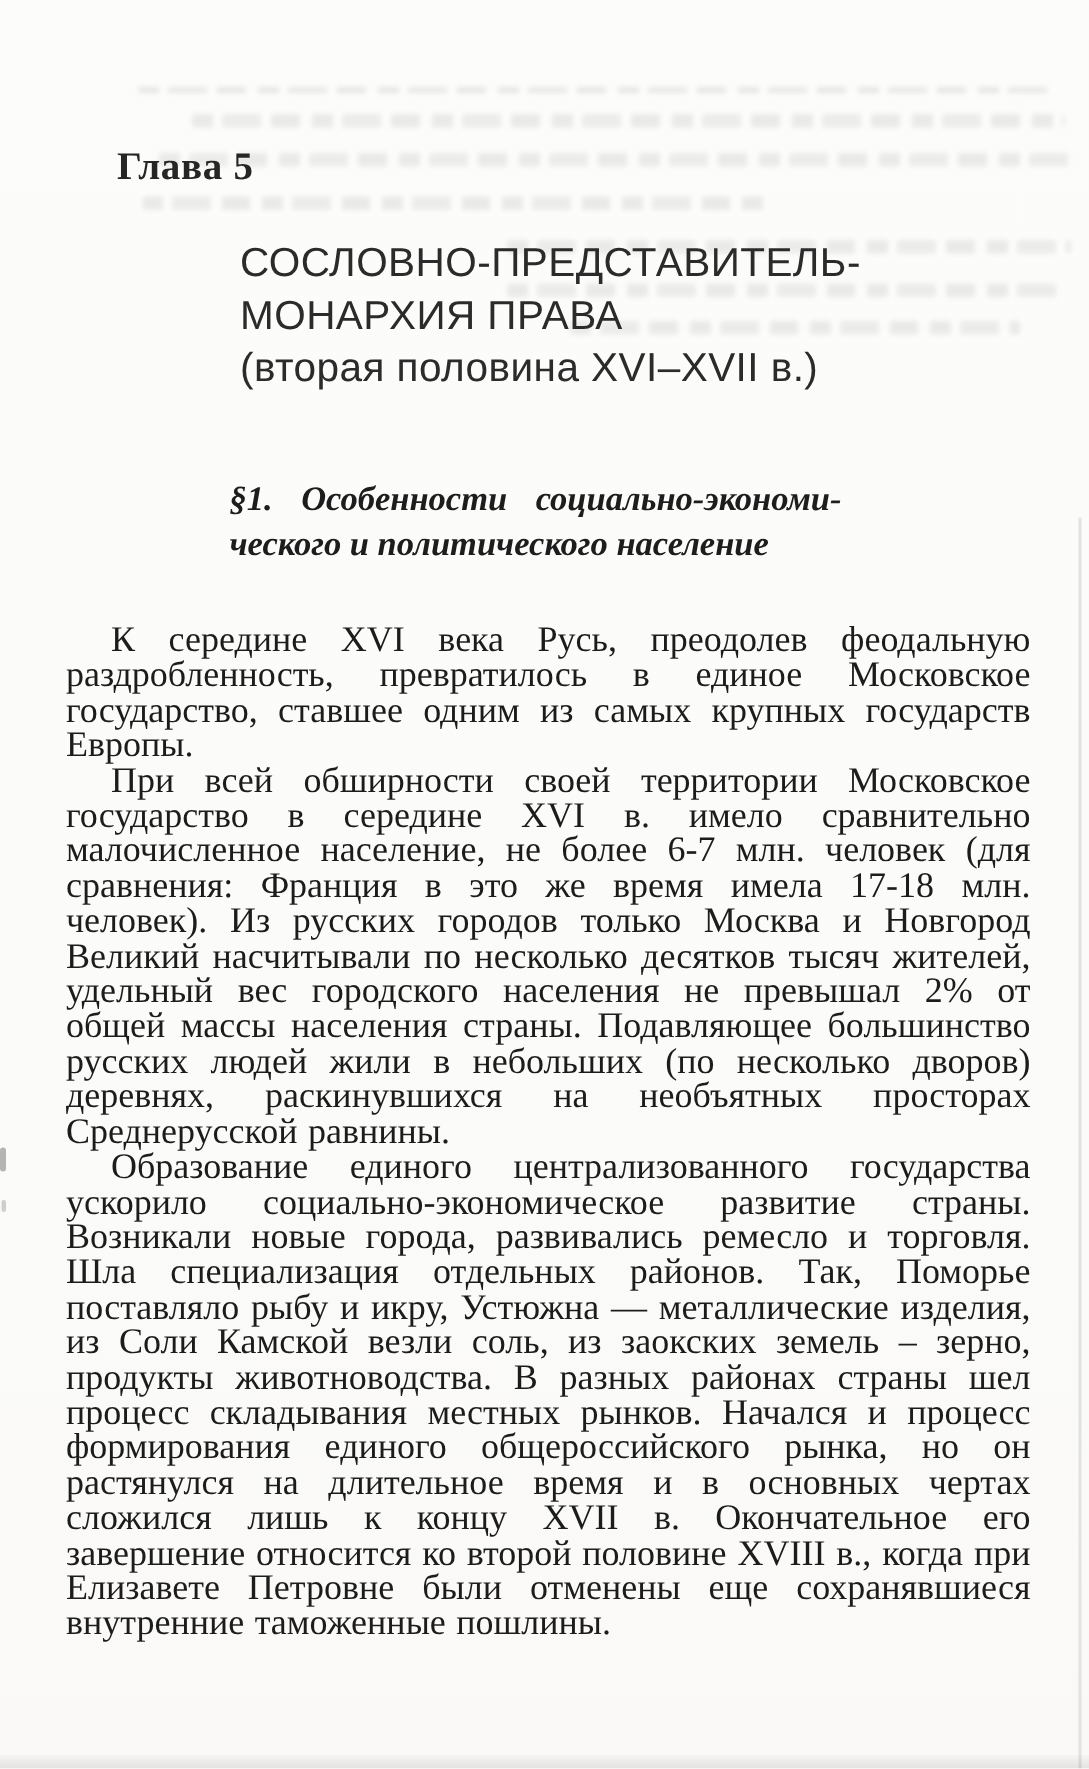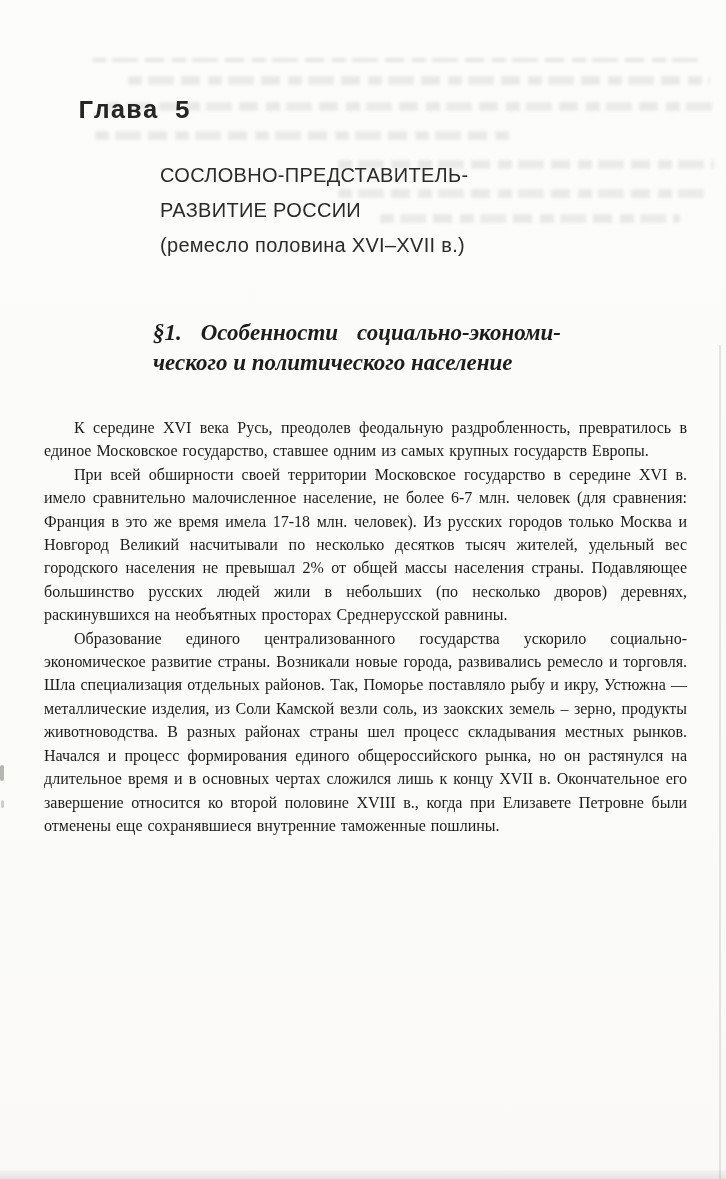--- a/index.html
+++ b/index.html
@@ -17,36 +17,36 @@
     background: linear-gradient(180deg, #fcfcfa 0%, #fbfbf9 60%, #faf9f7 100%);
     font-family: "Liberation Serif", serif;
     color: #1f1f1f;
   }
 
   
   .chapter-label {
     position: absolute;
     left: 78px;
     top: 96px;
-    font-family: Liberation Mono, monospace;
+    font-family: Liberation Serif, serif;
     font-weight: 700;
     font-size: 26px;
     color: #262626;
     letter-spacing: 0.5px;
   }
 
   
   .chapter-title {
     position: absolute;
     left: 160px;
     top: 158px;
     width: 470px;
     font-family: "Liberation Sans", sans-serif;
     font-weight: 400;
-    font-size: 20px;
+    font-size: 27px;
     line-height: 35px;
     color: #2b2b2b;
     letter-spacing: 0.3px;
   }
 
   
   .section-heading {
     position: absolute;
     left: 153px;
     top: 318px;
@@ -65,21 +65,21 @@
   .section-heading .h-line:last-child {
     text-align-last: left;
   }
 
   
   .body-text {
     position: absolute;
     left: 44px;
     top: 416px;
     width: 643px;
-    font-size: 16px;
+    font-size: 24px;
     line-height: 23.4px;
     text-align: justify;
     color: #1c1c1c;
     word-spacing: 1px;
   }
   .body-text p {
     margin: 0;
     text-indent: 30px;
   }
 
@@ -153,22 +153,22 @@
   <div class="bleed b3"></div>
   <div class="bleed b4"></div>
   <div class="bleed b5"></div>
   <div class="bleed b6"></div>
   <div class="bleed b7"></div>
 
   <div class="chapter-label">Глава 5</div>
 
   <div class="chapter-title">
     <div class="t-line">СОСЛОВНО-ПРЕДСТАВИТЕЛЬ-</div>
-    <div class="t-line">РАЗВИТИЕ РОССИИ</div>
-    <div class="t-line">(ремесло половина XVI–XVII в.)</div>
+    <div class="t-line">МОНАРХИЯ ПРАВА</div>
+    <div class="t-line">(вторая половина XVI–XVII в.)</div>
   </div>
 
   <div class="section-heading">
     <div class="h-line">§1. Особенности социально-экономи-</div>
     <div class="h-line">ческого и политического население</div>
   </div>
 
   <div class="body-text">
     <p>К середине XVI века Русь, преодолев феодальную раздробленность, превратилось в единое Московское государство, ставшее одним из самых крупных государств Европы.</p>
     <p>При всей обширности своей территории Московское государство в середине XVI в. имело сравнительно малочисленное население, не более 6-7 млн. человек (для сравнения: Франция в это же время имела 17-18 млн. человек). Из русских городов только Москва и Новгород Великий насчитывали по несколько десятков тысяч жителей, удельный вес городского населения не превышал 2% от общей массы населения страны. Подавляющее большинство русских людей жили в небольших (по несколько дворов) деревнях, раскинувшихся на необъятных просторах Среднерусской равнины.</p>

